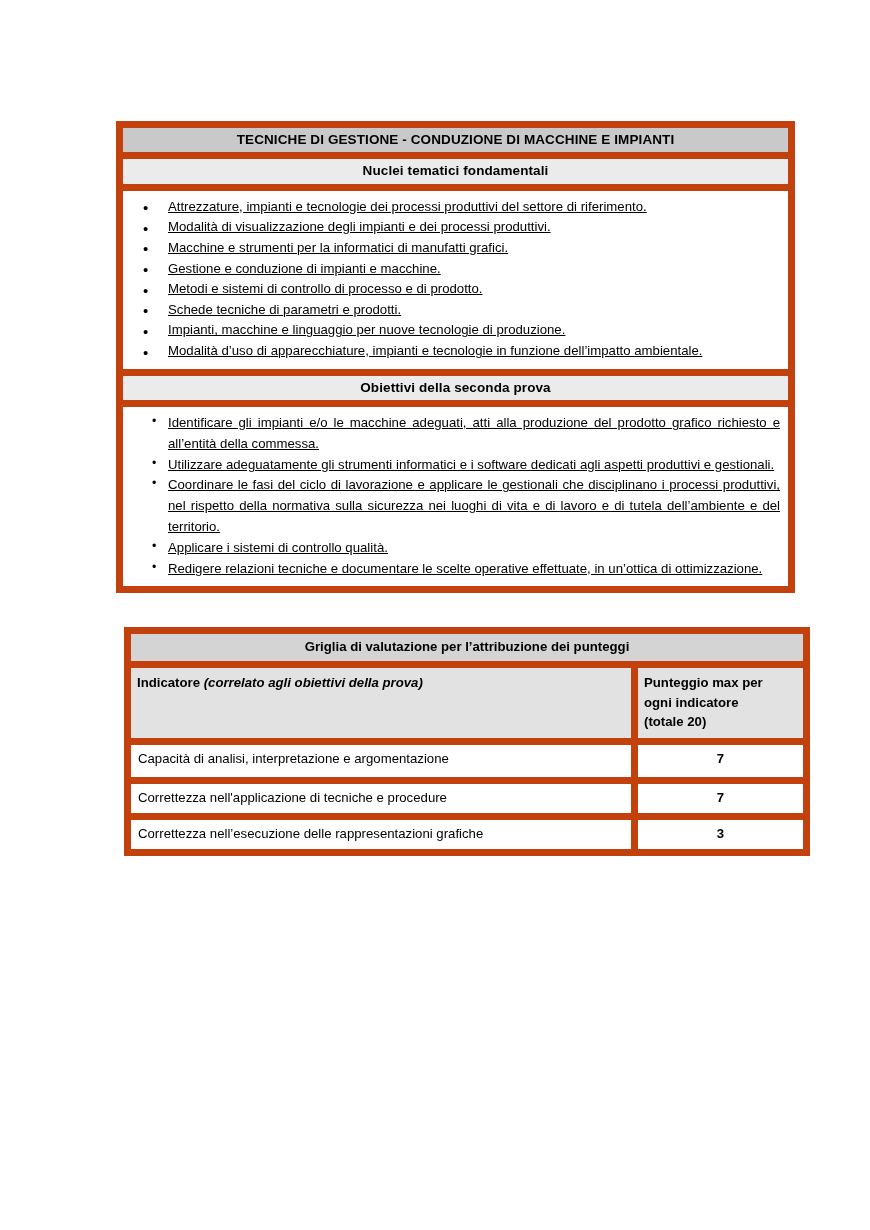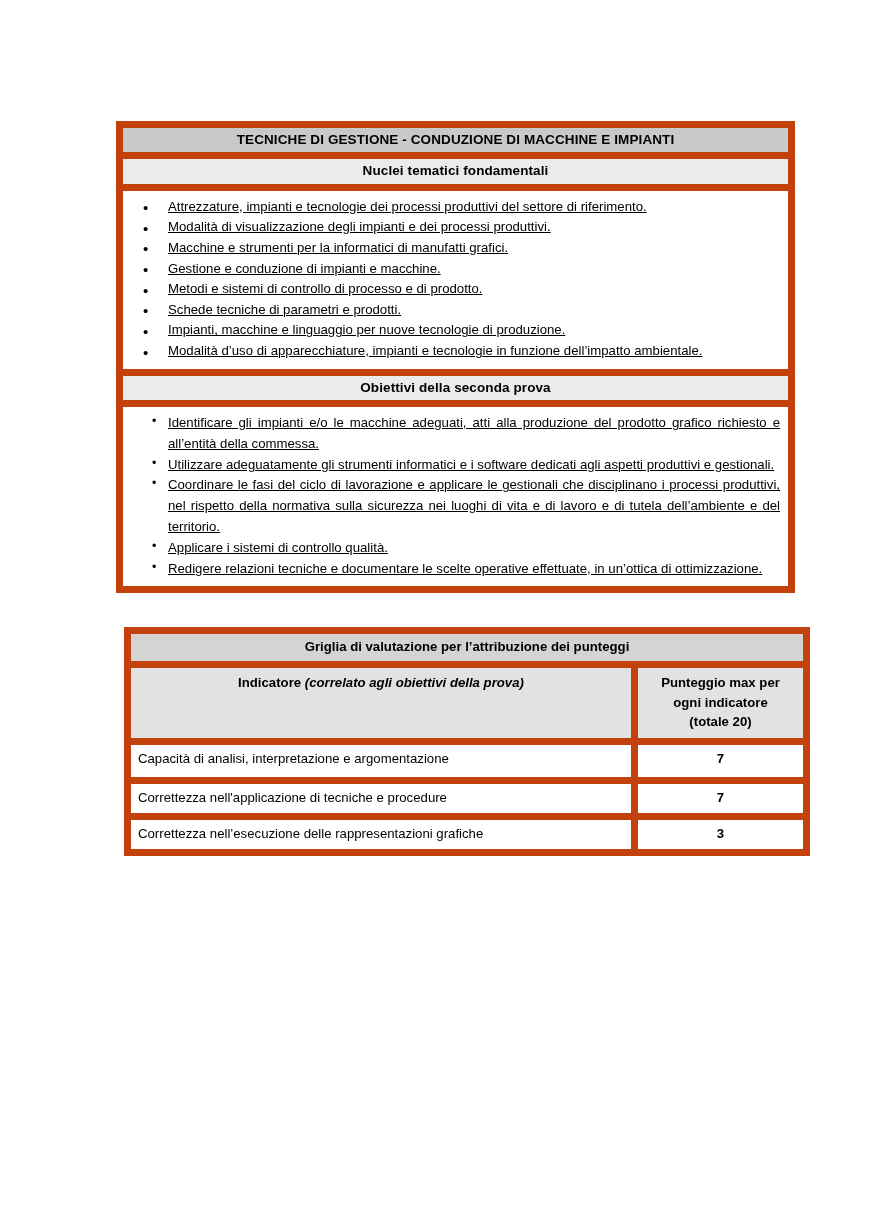--- a/index.html
+++ b/index.html
@@ -118,21 +118,20 @@
 
   .griglia-title {
     background: #d4d4d4;
     text-align: center;
     font-weight: bold;
     font-size: 13.5px;
     padding: 3px 4px 4px 4px !important;
   }
   .griglia-head {
     background: #e2e2e2;
-    text-align: center;
     font-weight: bold;
     font-size: 13.8px;
     padding: 5px 6px 6px 6px !important;
     line-height: 1.43;
   }
   .griglia-head .ital {
     font-style: italic;
   }
   .griglia-head-ind {
     padding-top: 5px !important;

